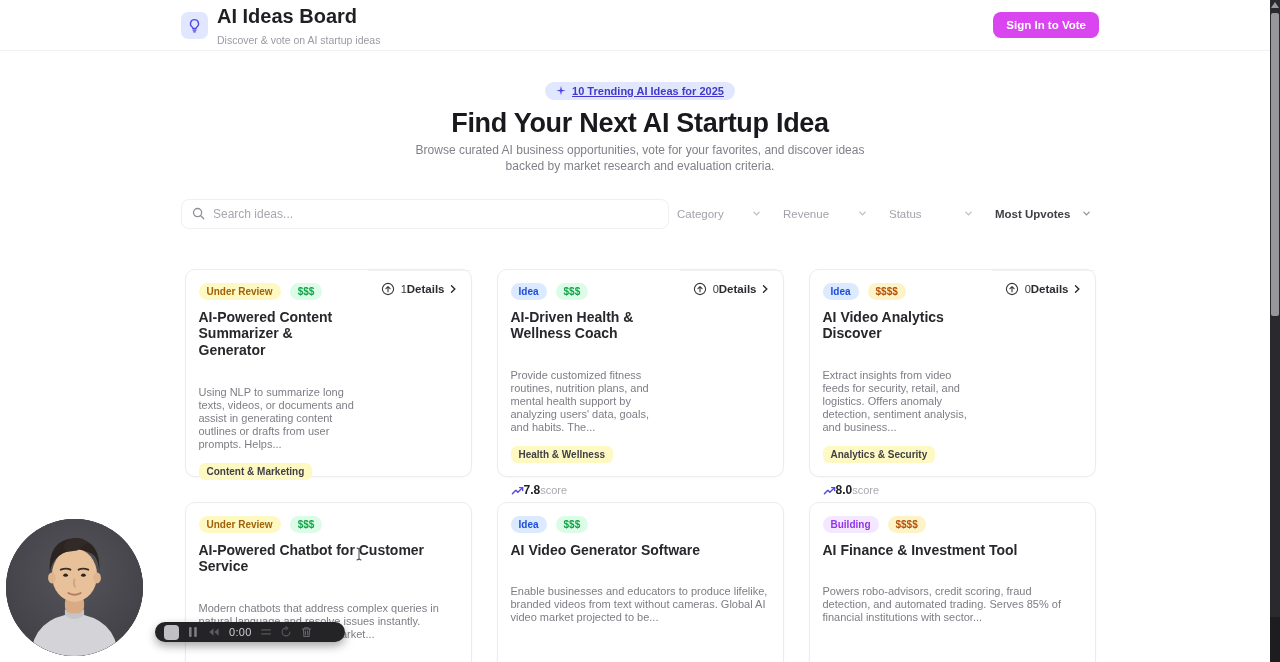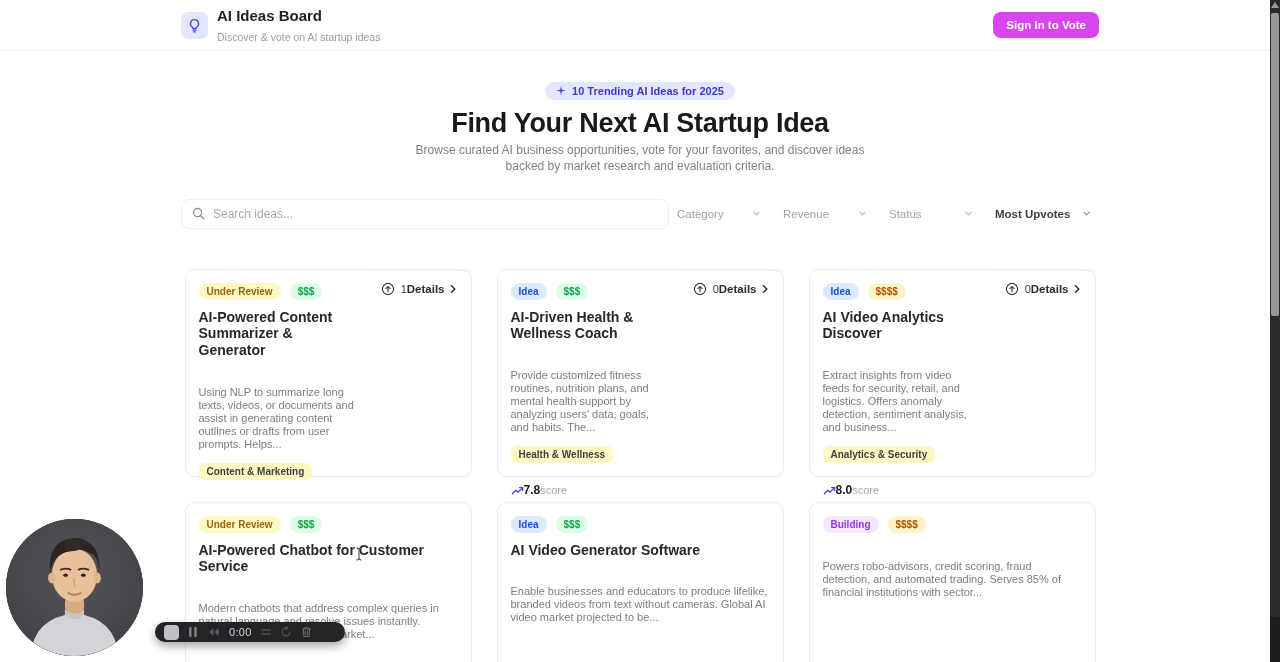--- a/index.html
+++ b/index.html
@@ -4,27 +4,27 @@
 <style>
   * { margin:0; padding:0; box-sizing:border-box; }
   html,body { width:1280px; height:662px; overflow:hidden; }
   body { background:#ffffff; font-family:"Liberation Sans", sans-serif; position:relative; color:#2b2b30; }
 
   
   .header { height:51px; border-bottom:1px solid #f1f1f4; background:#fff; }
   .header-inner { width:918px; margin:0 auto; height:100%; display:flex; align-items:center; justify-content:space-between; }
   .brand { display:flex; align-items:center; gap:9px; }
   .brand-logo { width:27px; height:27px; border-radius:7px; background:#e0e7ff; display:flex; align-items:center; justify-content:center; }
-  .brand-title { font-size:15px; font-weight:700; color:#1f1f24; line-height:1.15; }
+  .brand-title { font-size:20px; font-weight:700; color:#1f1f24; line-height:1.15; }
   .brand-sub { font-size:10.5px; color:#9a9aa3; margin-top:6px; }
   .signin-btn { background:#d946ef; color:#fff; font-size:11.5px; font-weight:600; border:none; border-radius:8px; padding:7px 13px; cursor:pointer; font-family:inherit; }
 
   
   .hero { text-align:center; padding-top:31px; }
-  .hero-badge { display:inline-flex; align-items:center; gap:6px; background:#e0e7ff; color:#4338ca; font-size:11px; font-weight:600; padding:3px 11px; border-radius:999px; }
+  .hero-badge { display:inline-flex; align-items:center; gap:6px; background:#e0e7ff; color:#4338ca; font-size:11px; font-weight:600; padding:3px 11px; border-radius:999px;text-decoration:underline; }
   .hero-title { font-size:27px; font-weight:700; color:#18181d; margin-top:8px; letter-spacing:-0.3px; }
   .hero-sub { width:452px; margin:4px auto 0; font-size:12px; line-height:1.32; color:#80808a; }
 
   
   .toolbar { width:918px; margin:24px auto 0; display:flex; align-items:center; gap:0; }
   .search-box { flex:1; max-width:520px; height:30px; display:flex; align-items:center; gap:8px; border:1px solid #f0f0f3; border-radius:8px; padding:0 10px; background:#fff; }
   .search-box input { border:none; outline:none; flex:1; font-size:12px; font-family:inherit; color:#3f3f46; background:transparent; }
   .search-box input::placeholder { color:#a7a7b0; }
   .toolbar-right { display:flex; align-items:center; gap:6px; margin-left:auto; }
   .filter { width:100px; height:30px; display:flex; align-items:center; justify-content:space-between; padding:0 8px; font-size:11.5px; color:#a2a2ab; border-radius:8px; cursor:pointer; }
@@ -273,20 +273,21 @@
     </div>
 
   </div>
 
   <div class="card">
     <div class="card-body">
       <div class="badges">
         <span class="pill" style="background: rgb(243, 232, 255); color: rgb(147, 51, 234);">Building</span>
         <span class="pill" style="background: rgb(254, 243, 199); color: rgb(180, 83, 9);">$$$$</span>
       </div>
+      <div class="card-title">AI Finance &amp; Investment Tool</div>
       <div class="card-desc">Powers robo-advisors, credit scoring, fraud detection, and automated trading. Serves 85% of financial institutions with sector...</div>
 
     </div>
 
   </div>
 </div>
 
 <div class="recorder">
   <button class="rec-stop"></button>
   <button class="rec-icon-btn">

